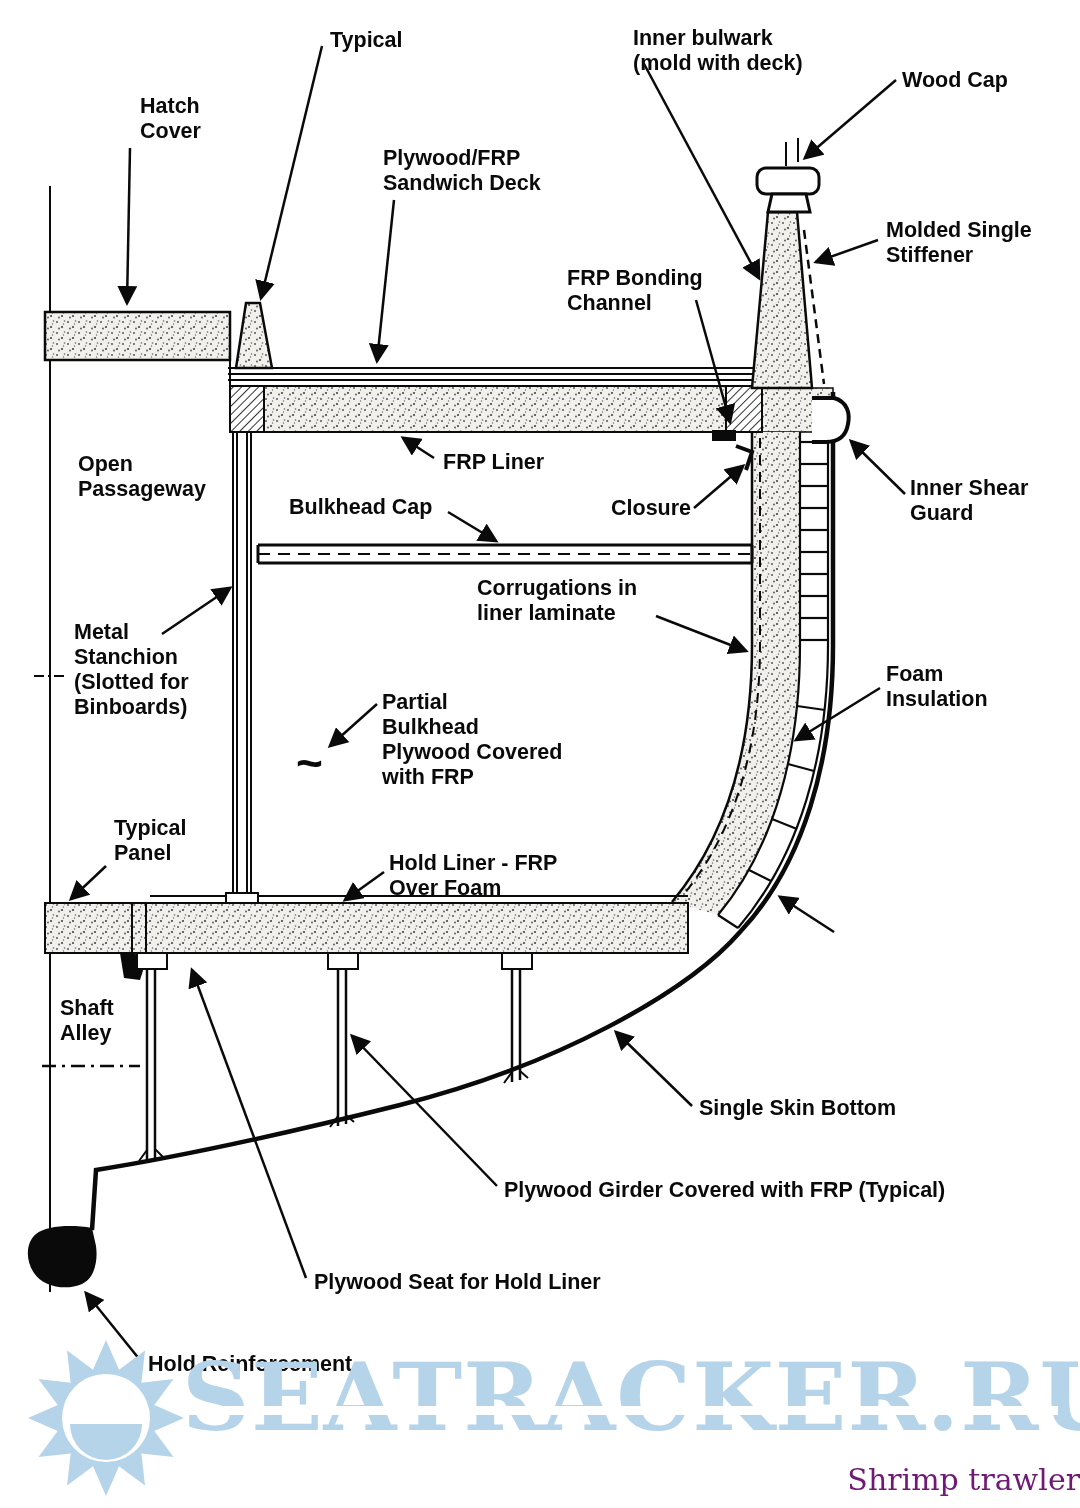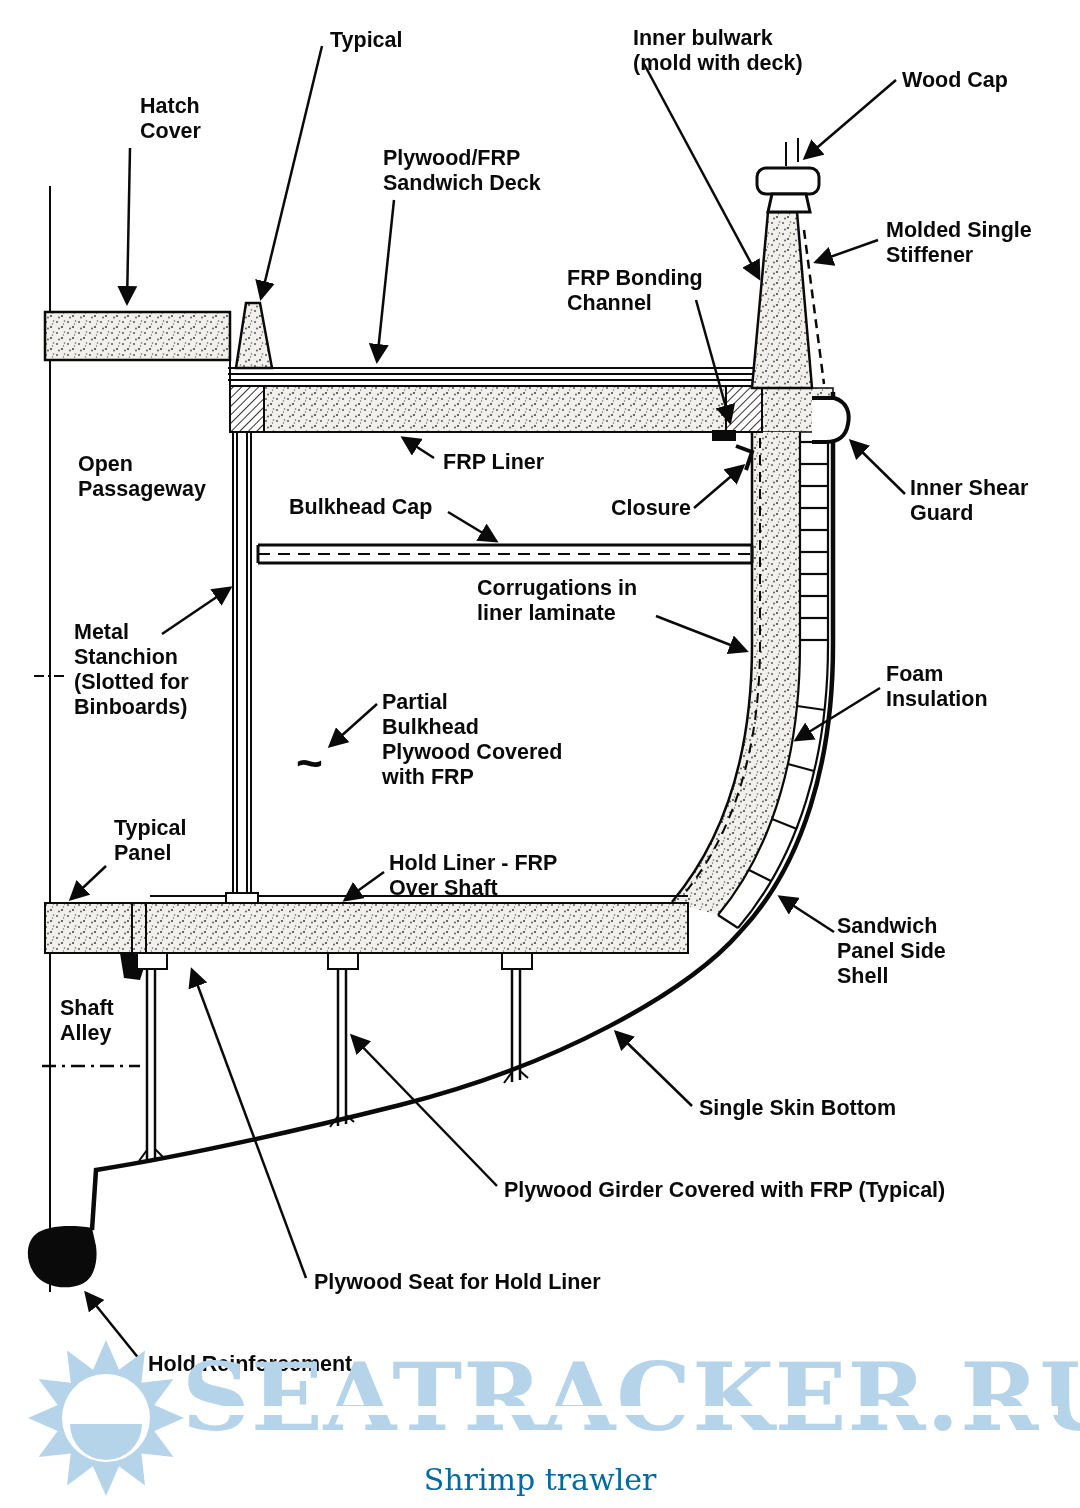--- a/index.html
+++ b/index.html
@@ -14,22 +14,22 @@
   }
   .tilde { position:absolute; font-size:46px; font-weight:bold; color:#0a0a0a; }
   .wm-text {
     position:absolute; left:182px; top:1342px;
     font-family:"DejaVu Serif", serif; font-weight:bold; font-size:94px;
     letter-spacing:1px; color:#b5d4ea; white-space:nowrap;
   }
   .wm-stripe { position:absolute; left:186px; top:1406px; width:872px; height:9px; background:#fff; }
   .wm-sun { position:absolute; left:26px; top:1338px; }
   .caption {
-    position:absolute; left:0; top:1462px; width:100%; text-align:center;
-    font-family:"DejaVu Serif", serif; font-size:30px; color:#0369a1;
+    position:absolute; left:0; top:1462px; width:100%; text-align:right;
+    font-family:"DejaVu Serif", serif; font-size:30px; color:#701a75;
   }
 </style>
 </head>
 <body>
 
 <div class="stage">
 
   <svg class="diagram" width="1080" height="1508" viewBox="0 0 1080 1508">
     <defs>
       <pattern id="stip" width="11" height="11" patternUnits="userSpaceOnUse">
@@ -209,24 +209,21 @@
 Binboards)</div>
   <div class="lbl" style="left:382px; top:690px">Partial
 Bulkhead
 Plywood Covered
 with FRP</div>
   <div class="lbl" style="left:886px; top:662px">Foam
 Insulation</div>
   <div class="lbl" style="left:114px; top:816px">Typical
 Panel</div>
   <div class="lbl" style="left:389px; top:851px">Hold Liner - FRP
-Over Shaft</div>
-  <div class="lbl" style="left:837px; top:914px">Sandwich
-Panel Side
-Shell</div>
+Over Foam</div>
   <div class="lbl" style="left:60px;  top:996px">Shaft
 Alley</div>
   <div class="lbl" style="left:699px; top:1096px">Single Skin Bottom</div>
   <div class="lbl" style="left:504px; top:1178px">Plywood Girder Covered with FRP (Typical)</div>
   <div class="lbl" style="left:314px; top:1270px">Plywood Seat for Hold Liner</div>
   <div class="lbl" style="left:148px; top:1352px">Hold Reinforcement</div>
   <div class="tilde" style="left:296px; top:736px">~</div>
 
   <svg class="wm-sun" width="160" height="160" viewBox="0 0 160 160">
     <polygon fill="#b5d4ea" points="158,80 128.3,67 147.5,41 115.4,44.7 119,12.5 93,31.7 80,2 67,31.7 41,12.5 44.7,44.7 12.5,41 31.7,67 2,80 31.7,93 12.5,119 44.7,115.4 41,147.5 67,128.3 80,158 93,128.3 119,147.5 115.4,115.4 147.5,119 128.3,93"></polygon>

